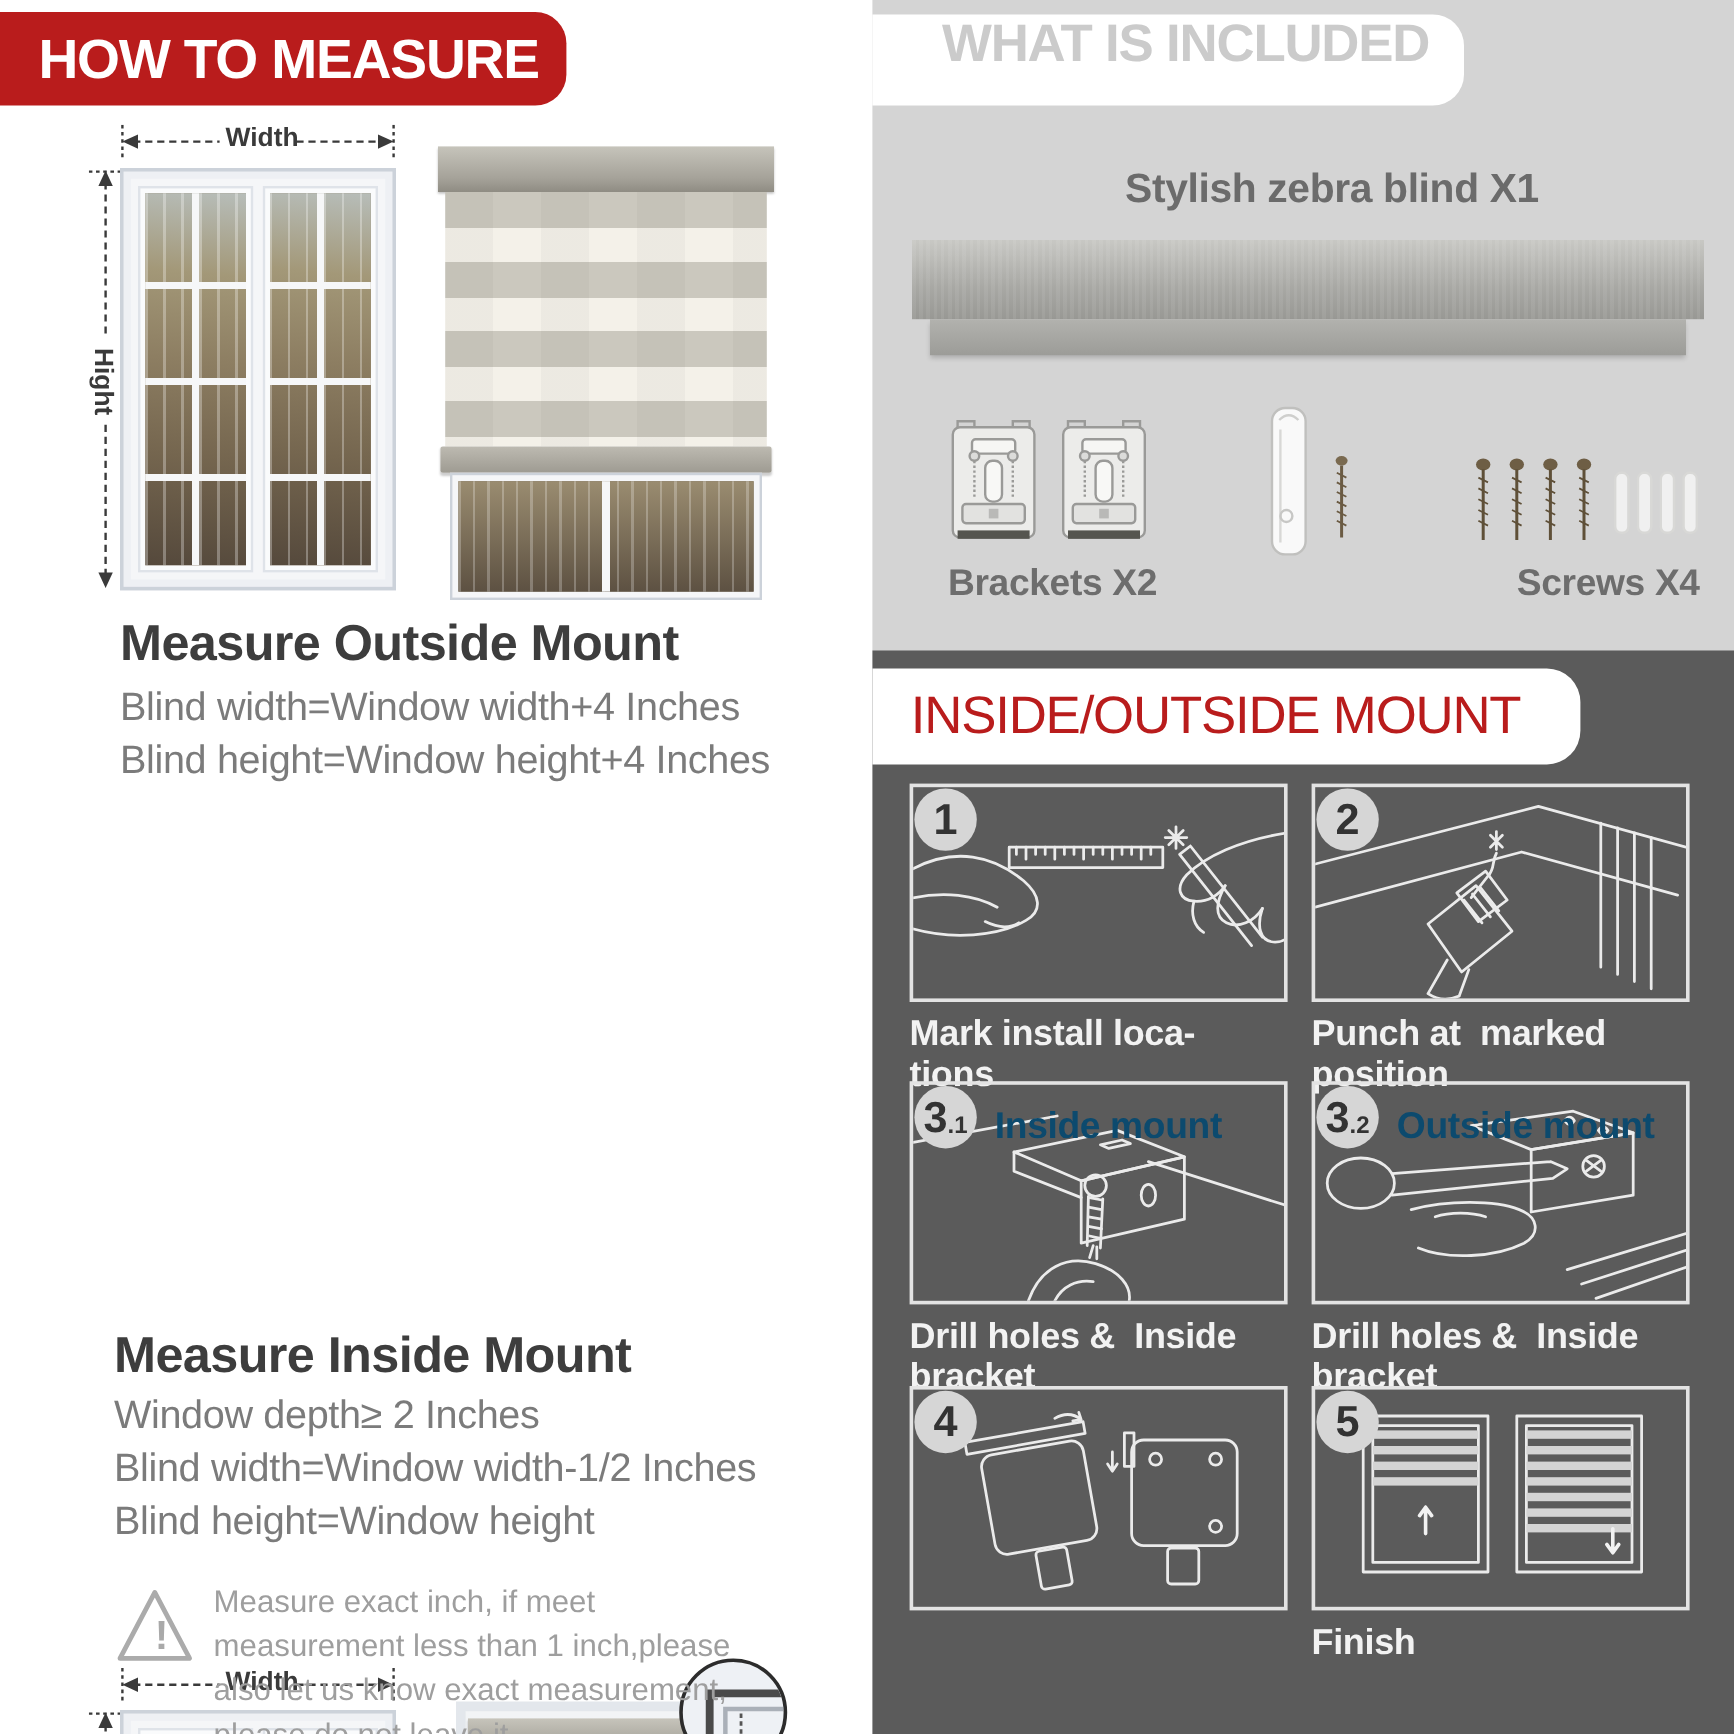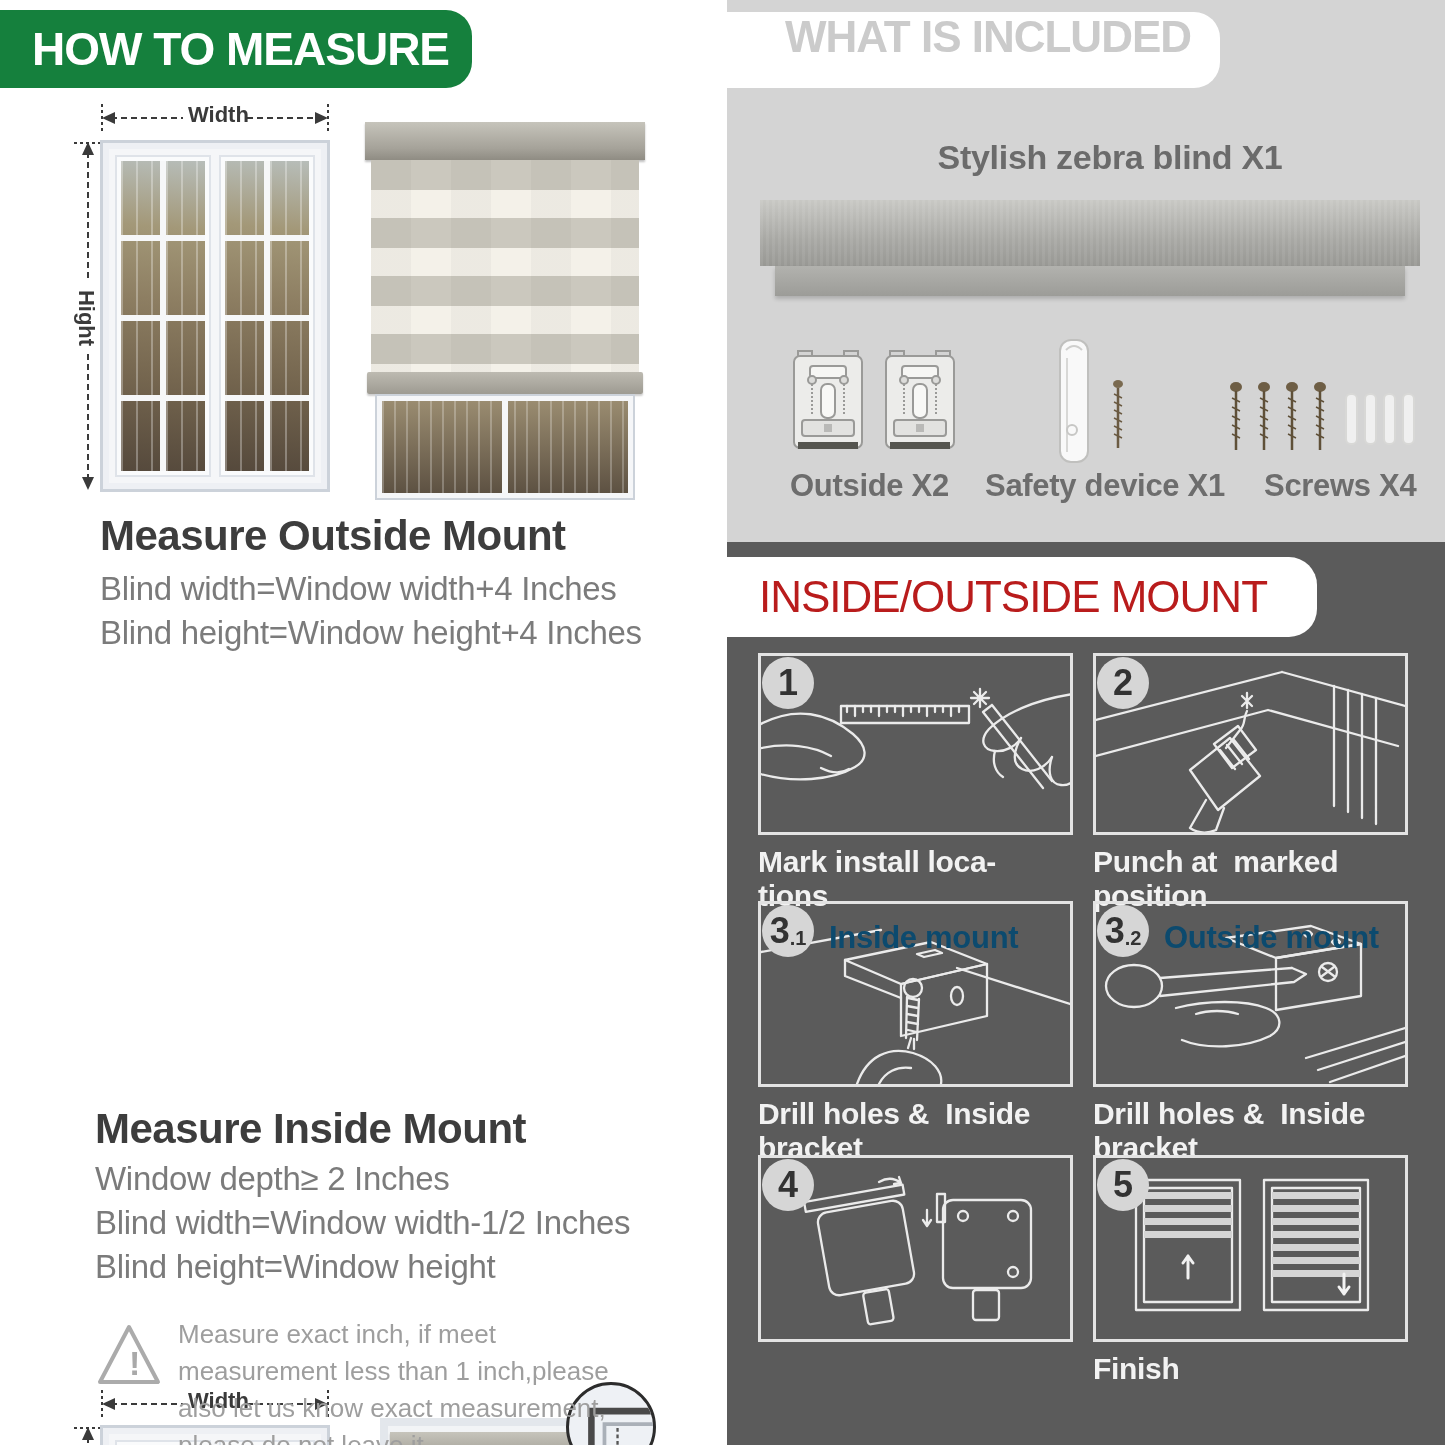--- a/index.html
+++ b/index.html
@@ -4,21 +4,21 @@
 <style>
   html,body{margin:0;padding:0;background:#fff;font-family:"Liberation Sans","DejaVu Sans",sans-serif;}
   .page{position:relative;width:1445px;height:1445px;background:#fff;overflow:hidden;}
   .abs{position:absolute;}
 
   
   .panel-light{position:absolute;left:727px;top:0;width:718px;height:542px;background:#d4d4d4;}
   .panel-dark{position:absolute;left:727px;top:542px;width:718px;height:903px;background:#5b5b5b;}
 
   
-  .hdr-left{position:absolute;left:0;top:10px;width:472px;height:78px;background:#15803d;
+  .hdr-left{position:absolute;left:0;top:10px;width:472px;height:78px;background:#b91c1c;
     border-radius:0 26px 26px 0;display:flex;align-items:center;padding-left:32px;box-sizing:border-box;
     color:#ffffff;font-size:46px;font-weight:700;letter-spacing:-1px;}
   .hdr-included{position:absolute;left:727px;top:12px;width:493px;height:76px;background:#ffffff;
     border-radius:0 26px 26px 0;display:flex;align-items:flex-start;padding-left:58px;box-sizing:border-box;
     color:#cbcbcb;font-size:44px;font-weight:700;letter-spacing:-1px;}
   .hdr-mount{position:absolute;left:727px;top:557px;width:590px;height:80px;background:#ffffff;
     border-radius:0 28px 28px 0;display:flex;align-items:center;padding-left:32px;box-sizing:border-box;
     color:#b91c1c;font-size:44px;font-weight:400;letter-spacing:-1px;}
 
   
@@ -255,22 +255,21 @@
         <path d="M94,20 l8,4 M94,29 l8,4 M94,38 l8,4 M94,47 l8,4 M94,56 l8,4" stroke="#5f5038" stroke-width="1.5"></path>
     </g>
     <g fill="rgba(255,255,255,.65)" stroke="#d8d8d6" stroke-width="2">
       <rect x="124" y="16" width="11" height="50" rx="5"></rect>
       <rect x="143" y="16" width="11" height="50" rx="5"></rect>
       <rect x="162" y="16" width="11" height="50" rx="5"></rect>
       <rect x="181" y="16" width="11" height="50" rx="5"></rect>
     </g>
   </svg>
 
-  <div class="item-label" style="left:790px;top:468px;">Outside X2</div>
-  <div class="item-label" style="left:985px;top:468px;">Safety device X1</div>
+  <div class="item-label" style="left:790px;top:468px;">Brackets X2</div>
   <div class="item-label" style="left:1222px;top:468px;margin-left:42px;">Screws X4</div>
 
   <div class="hdr-mount">
     <span>INSIDE/OUTSIDE MOUNT</span>
   </div>
 
   <div class="step" style="left:758px;top:653px;">
     <div class="box" style="height:182px;">
       <div class="badge">
         <span class="badge-num">1</span>

